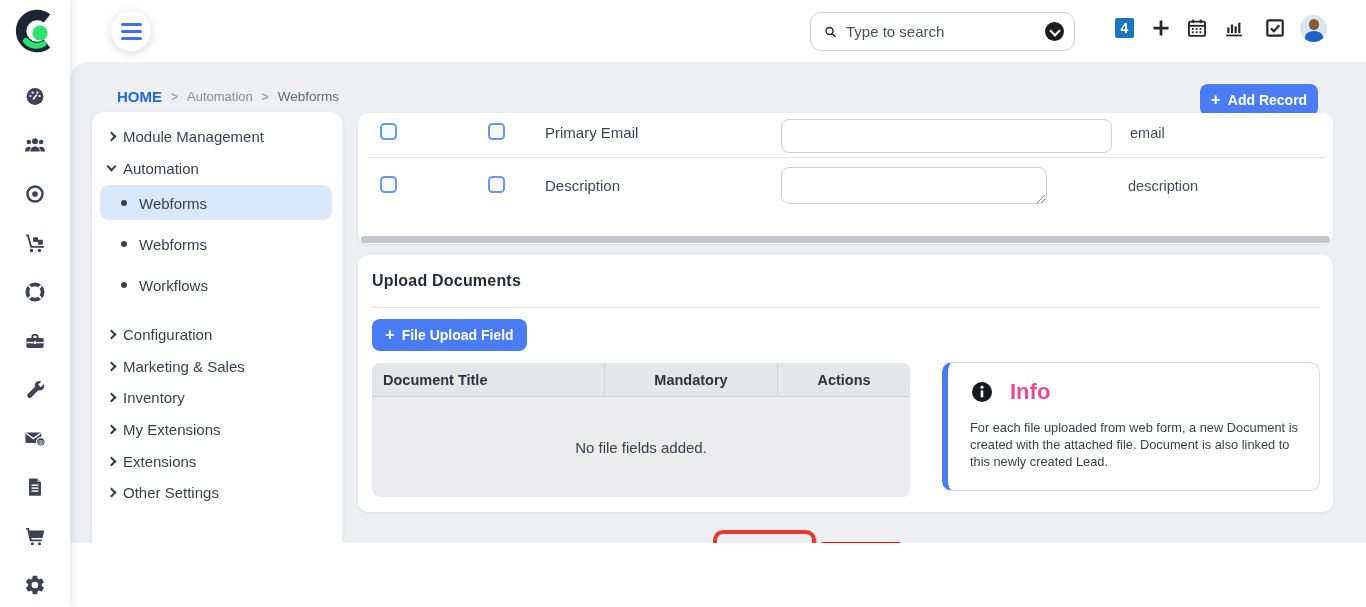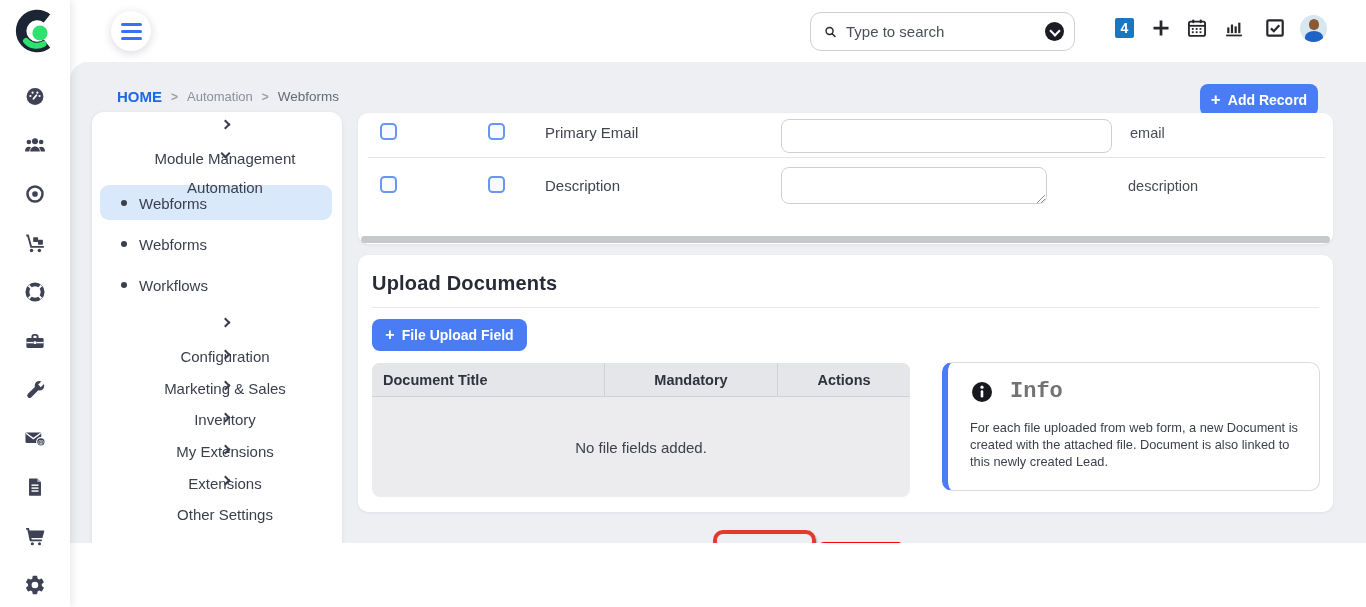--- a/index.html
+++ b/index.html
@@ -50,21 +50,21 @@
 
   .btn-blue { background:#4a7cf6; color:#fff; font-weight:bold; border:none; cursor:pointer;
     display:flex; align-items:center; justify-content:center; gap:7px; font-family:"Liberation Sans", sans-serif; }
   .add-record { position:absolute; left:1130px; top:22px; width:118px; height:32px; border-radius:8px; font-size:14px; }
 
   
   .menu { position:absolute; left:22px; top:50px; width:250px; height:493px; background:#fff;
     border-radius:12px; box-shadow:0 1px 4px rgba(30,40,80,.08); }
   .nav-row { position:absolute; left:0; width:100%; height:30px; display:flex; align-items:center;
     font-size:15px; color:#3a3f4c; cursor:pointer; }
-  .nav-row.top { padding-left:16px; gap:22px;flex-direction:column; }
+  .nav-row.top { padding-left:16px; gap:8px; }
   .nav-row.sub { padding-left:29px; gap:12px; }
   .chev { width:7px; height:7px; border-right:2.2px solid #3a3f4c; border-bottom:2.2px solid #3a3f4c; flex:none; }
   .chev.right { transform:rotate(-45deg); }
   .chev.down  { transform:rotate(45deg); margin-top:-3px; }
   .bullet { width:6px; height:6px; border-radius:50%; background:#3a3f4c; flex:none; }
   .nav-active { position:absolute; left:8px; right:10px; top:73px; height:35px; background:#d9e8fb;
     border-radius:9px; }
 
   
   .card { position:absolute; background:#fff; border-radius:10px; box-shadow:0 1px 3px rgba(30,40,80,.07); }
@@ -74,39 +74,39 @@
   .cb { position:absolute; width:17px; height:17px; border:2px solid #6b95f2; border-radius:4.5px;
     background:#f7faff; cursor:pointer; }
   .flabel { position:absolute; font-size:15px; color:#3f4450; }
   .fhelper { position:absolute; font-size:14.5px; color:#474c56; }
   .txt-input { position:absolute; border:1px solid #cdd0d6; border-radius:8px; background:#fff;
     font-size:14px; color:#333; padding:0 10px; outline:none; font-family:"Liberation Sans", sans-serif; }
   .row-divider { position:absolute; left:10px; right:8px; height:1px; background:#e3e4e8; }
   .hscroll { position:absolute; left:3px; right:3px; top:123px; height:7px; border-radius:4px; background:#c7c8cb; cursor:pointer; }
   .grip { position:absolute; }
 
-  .upload-title { position:absolute; left:14px; top:17px; font-size:20px; font-weight:bold; color:#272b35; letter-spacing:.2px; }
+  .upload-title { position:absolute; left:14px; top:17px; font-size:16px; font-weight:bold; color:#272b35; letter-spacing:.2px; }
   .upload-divider { position:absolute; left:14px; right:14px; top:52px; height:1px; background:#e7e8eb; }
   .file-btn { position:absolute; left:14px; top:64px; width:155px; height:32px; border-radius:8px; font-size:14px; }
 
   .dtable { position:absolute; left:14px; top:108px; width:538px; height:134px; background:#ececee;
     border-radius:8px; overflow:hidden; }
   .dthead { display:flex; height:34px; background:#e5e6e9; border-bottom:1px solid #d0d2d6; }
   .dth { display:flex; align-items:center; font-size:14.5px; font-weight:bold; color:#2f333e; }
   .dth.c1 { width:232px; padding-left:11px; }
   .dth.c2 { width:174px; justify-content:center; border-left:1px solid #cfd1d5; border-right:1px solid #cfd1d5; }
   .dth.c3 { flex:1; justify-content:center; }
   .dtbody { height:100px; display:flex; align-items:center; justify-content:center;
     font-size:15px; color:#3c414c; }
 
   .info-box { position:absolute; left:584px; top:107px; width:378px; height:129px; background:#fff;
     border:1px solid #dadce1; border-left:6px solid #4a7cf6; border-radius:10px; }
   .info-head { position:absolute; left:22px; top:16px; display:flex; align-items:center; gap:16px; }
   .info-icon { width:24px; height:24px; }
-  .info-title { font-size:22px; font-weight:bold; color:#737373;font-family:Liberation Mono, monospace; }
+  .info-title { font-size:22px; font-weight:bold; color:#ec4899; }
   .info-text { position:absolute; left:22px; top:56px; width:336px; font-size:12.8px; line-height:17px; color:#3a3f4a; }
 
   
   .save-annotation { position:absolute; left:643px; top:468px; width:103px; height:59px;
     border:4px solid #e23b2c; border-radius:10px; box-shadow:1px 2px 2px rgba(110,110,110,.55);
     display:flex; align-items:center; justify-content:flex-end; }
   .save-btn { width:87px; height:32px; border-radius:6px; font-size:15px; }
   .cancel-btn { position:absolute; left:748px; top:480px; width:86px; height:32px; border-radius:6px;
     background:#f40606; color:#fff; font-weight:bold; font-size:15px; border:none; cursor:pointer;
     display:flex; align-items:center; justify-content:center; font-family:"Liberation Sans", sans-serif; }

